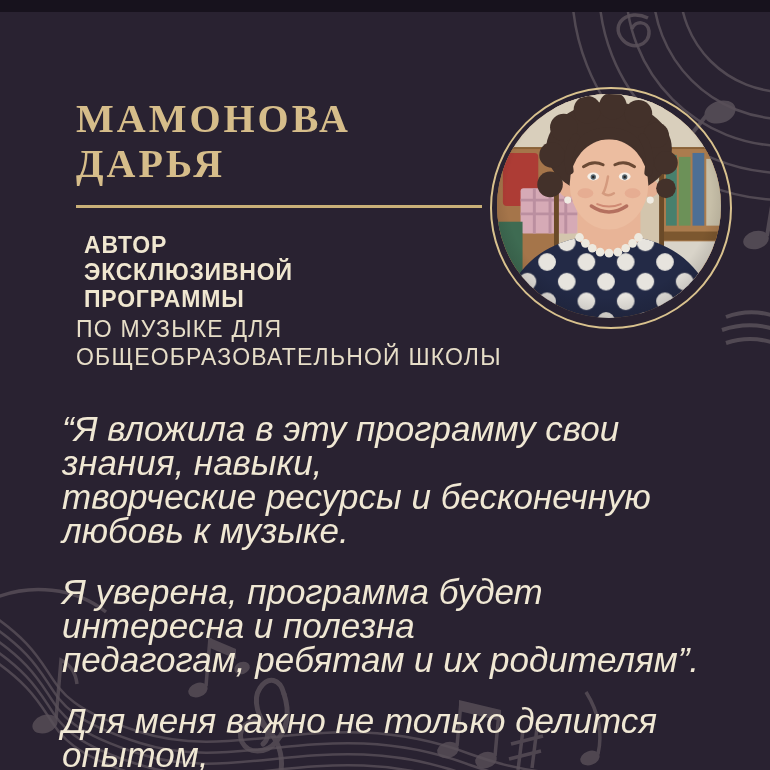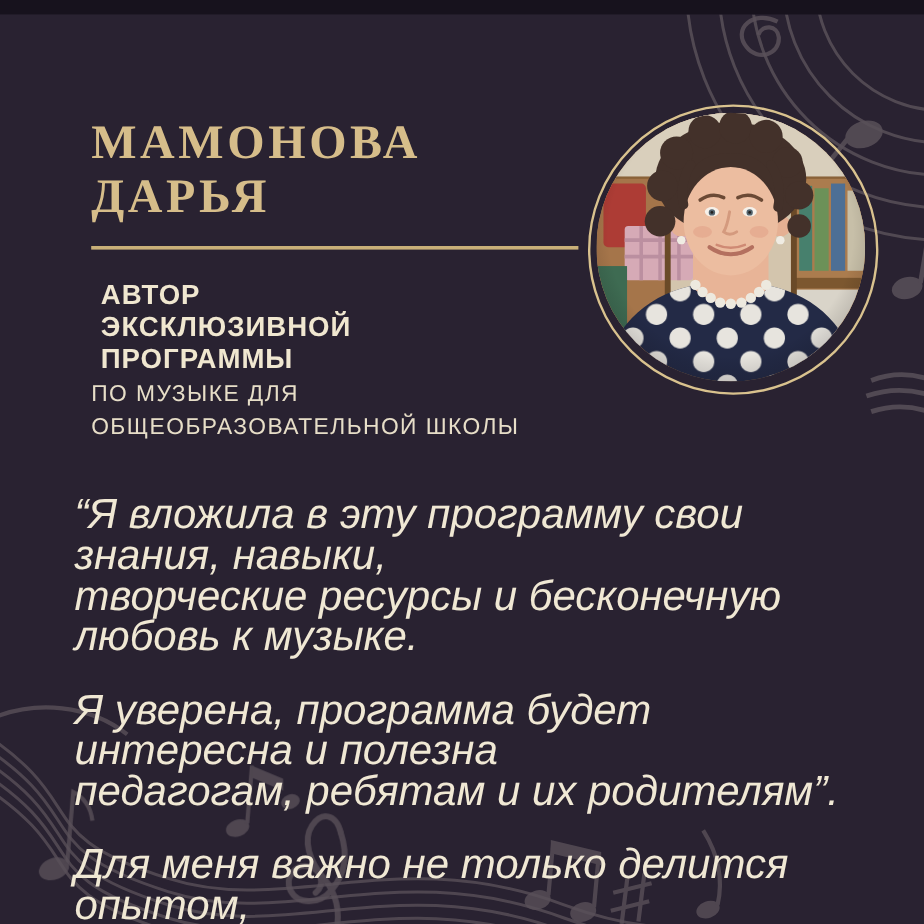--- a/index.html
+++ b/index.html
@@ -31,21 +31,21 @@
   .role-bold{
     position:absolute;left:84px;top:220px;
     font-weight:bold;
     font-size:23px;line-height:27px;
     letter-spacing:0.8px;
     color:#f0e7d0;
   }
   .role-light{
     position:absolute;left:76px;top:303px;
     font-weight:normal;
-    font-size:19px;line-height:28px;
+    font-size:23px;line-height:28px;
     letter-spacing:1.2px;
     color:#e7dec8;
   }
   .photo-ring{
     position:absolute;left:490px;top:75px;
     width:238px;height:238px;
     border:2px solid #d9c28e;
     border-radius:50%;
   }
   .photo-clip{

